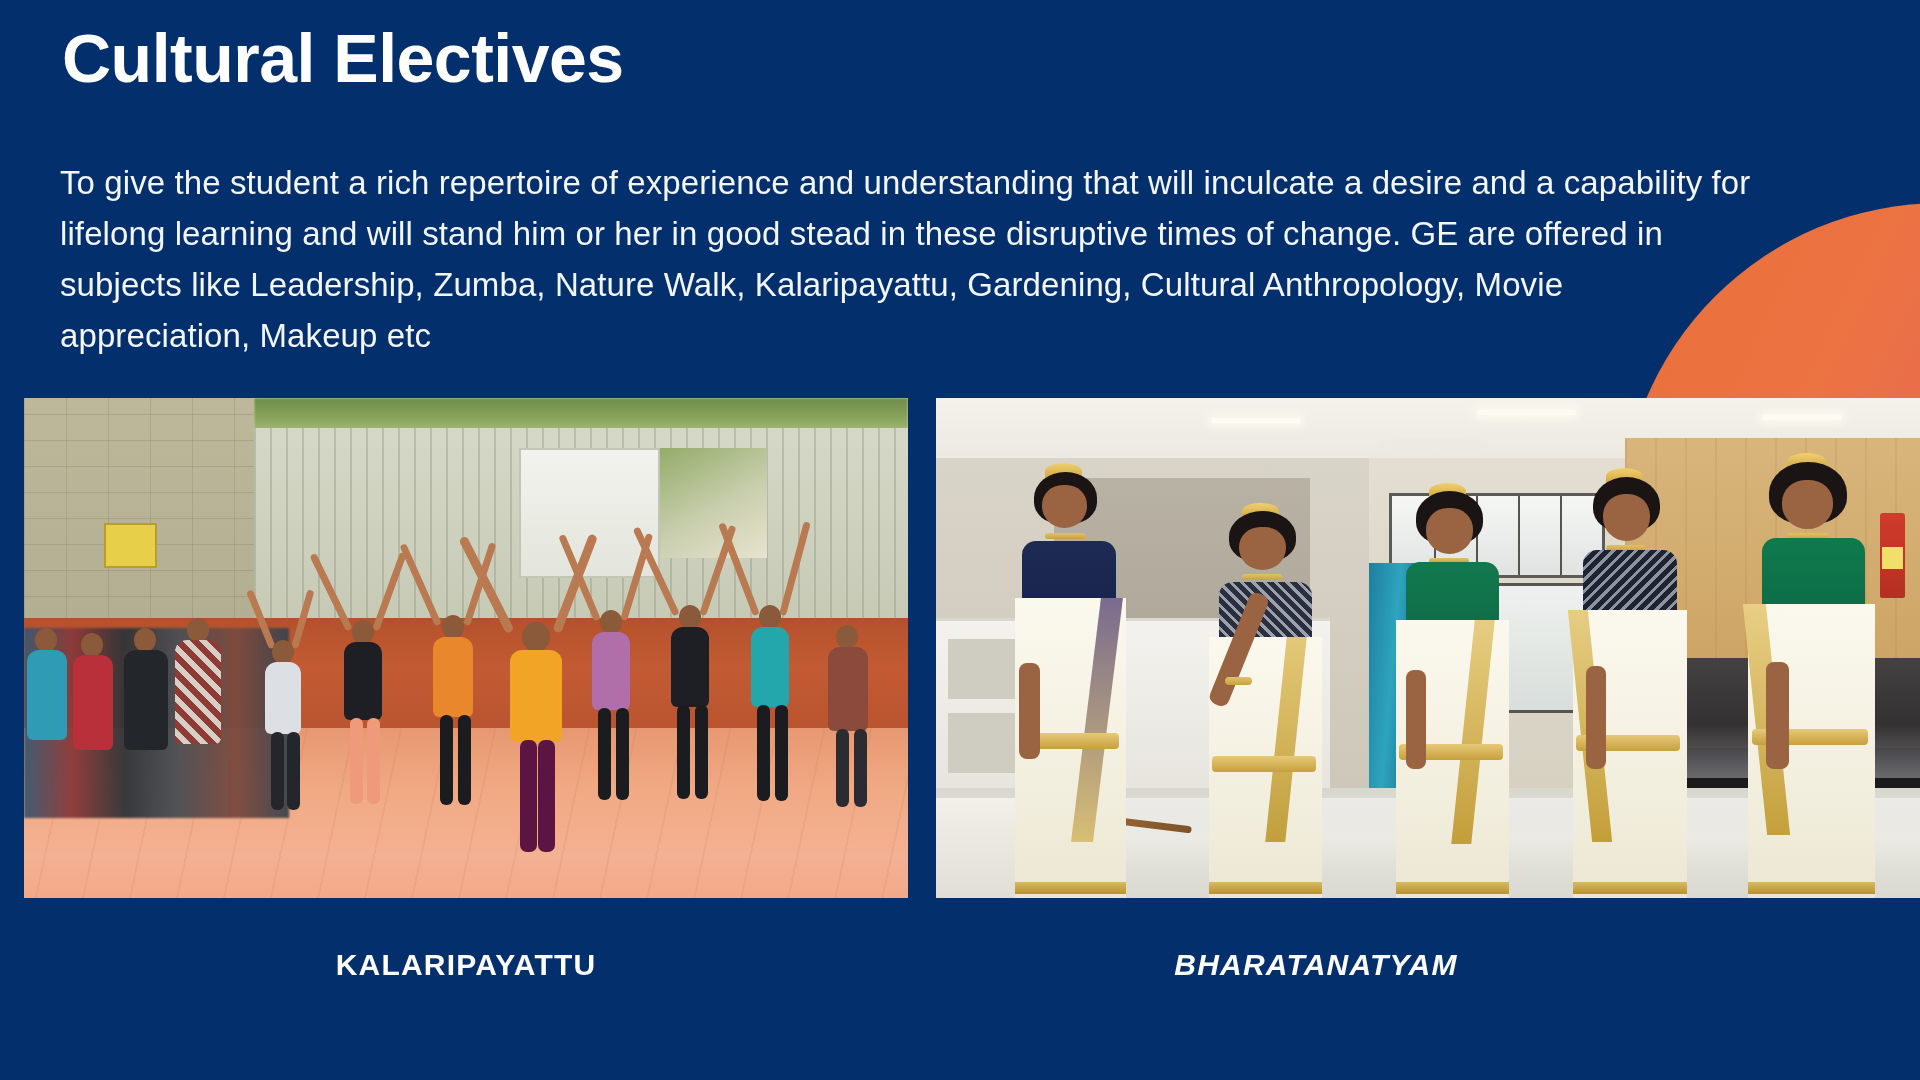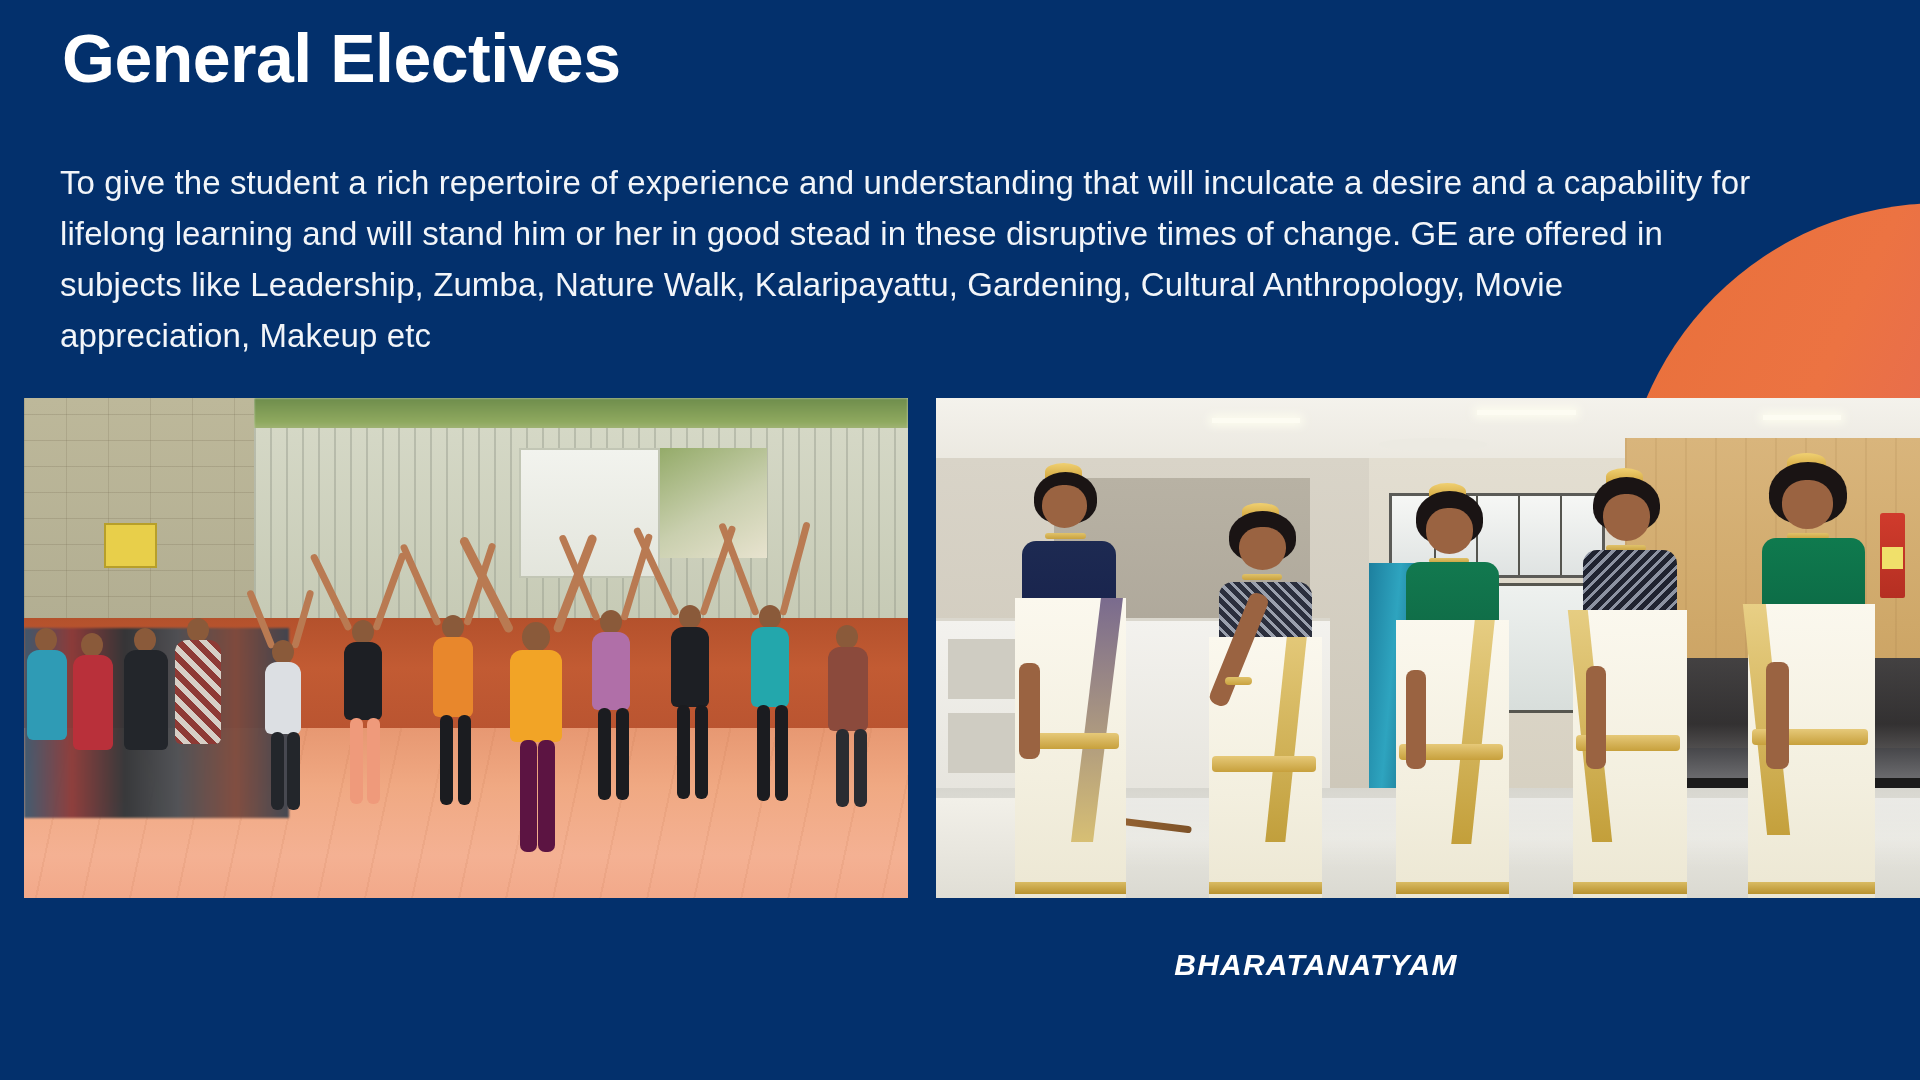--- a/index.html
+++ b/index.html
@@ -232,21 +232,21 @@
   .caption-right { left:936px; width:760px;font-style:italic; }
 </style>
 </head>
 <body>
 
 <div class="slide">
 
   <div class="deco-circle"></div>
 
   <div class="header">
-    <div class="page-title">General Electives</div>
+    <div class="page-title">Cultural Electives</div>
     <div class="page-body">To give the student a rich repertoire of experience and understanding that will inculcate a desire and a capability for lifelong learning and will stand him or her in good stead in these disruptive times of change.  GE are offered in subjects like Leadership, Zumba, Nature Walk, Kalaripayattu, Gardening, Cultural Anthropology, Movie appreciation, Makeup etc</div>
   </div>
 
   <div class="photo-row">
 
     <div class="photo-frame photo-left">
       <div class="photo-inner">
         <div class="kp-sky"></div>
         <div class="kp-green-top"></div>
         <div class="kp-sheet"></div>
@@ -455,16 +455,17 @@
           <div class="bn-gold" style="left:18%; top:34%; width:13%; height:52%; background:linear-gradient(180deg,#e8cf85,#c4a03c); transform:skewX(6deg);"></div>
           <div class="bn-belt" style="left:16%; top:62%; width:66%;"></div>
           <div class="bn-arm" style="left:24%; top:47%; width:13%; height:24%;"></div>
           <div class="bn-hem" style="left:14%; bottom:1%; width:72%;"></div>
         </div>
       </div>
     </div>
   </div>
 
   <div class="captions">
+    <div class="caption caption-left">KALARIPAYATTU</div>
     <div class="caption caption-right">BHARATANATYAM</div>
   </div>
 
 </div>
 
 </body></html>

